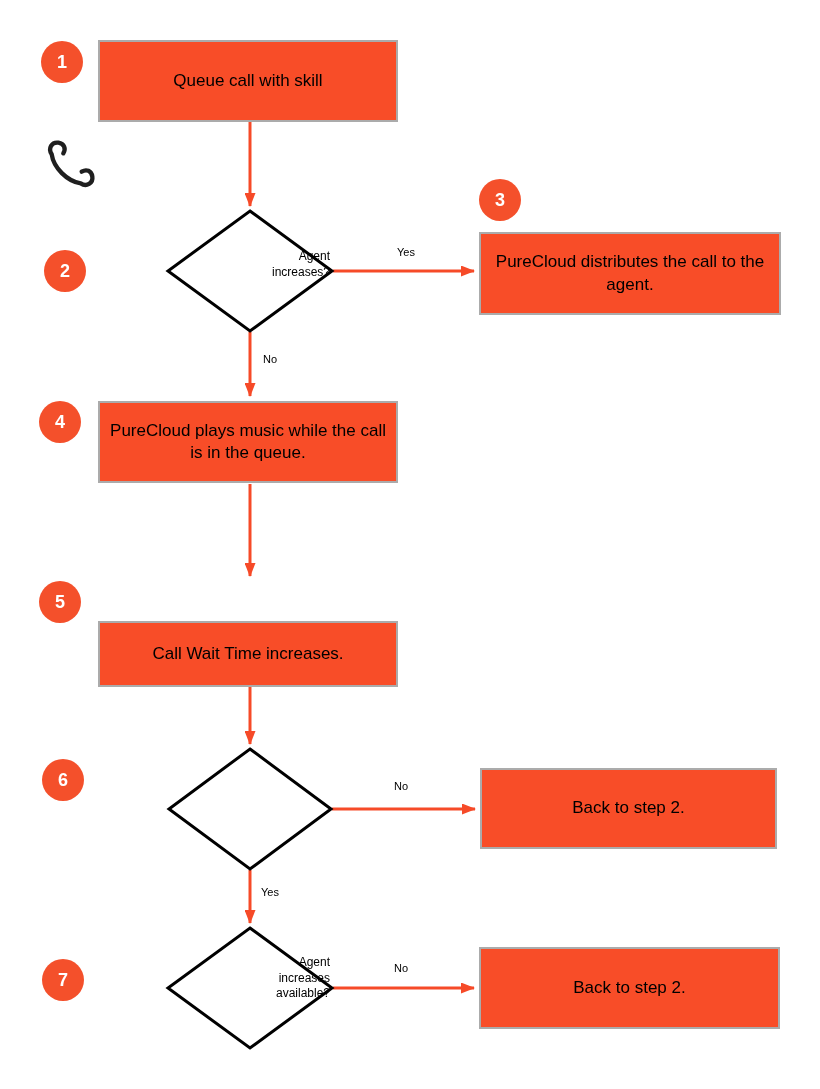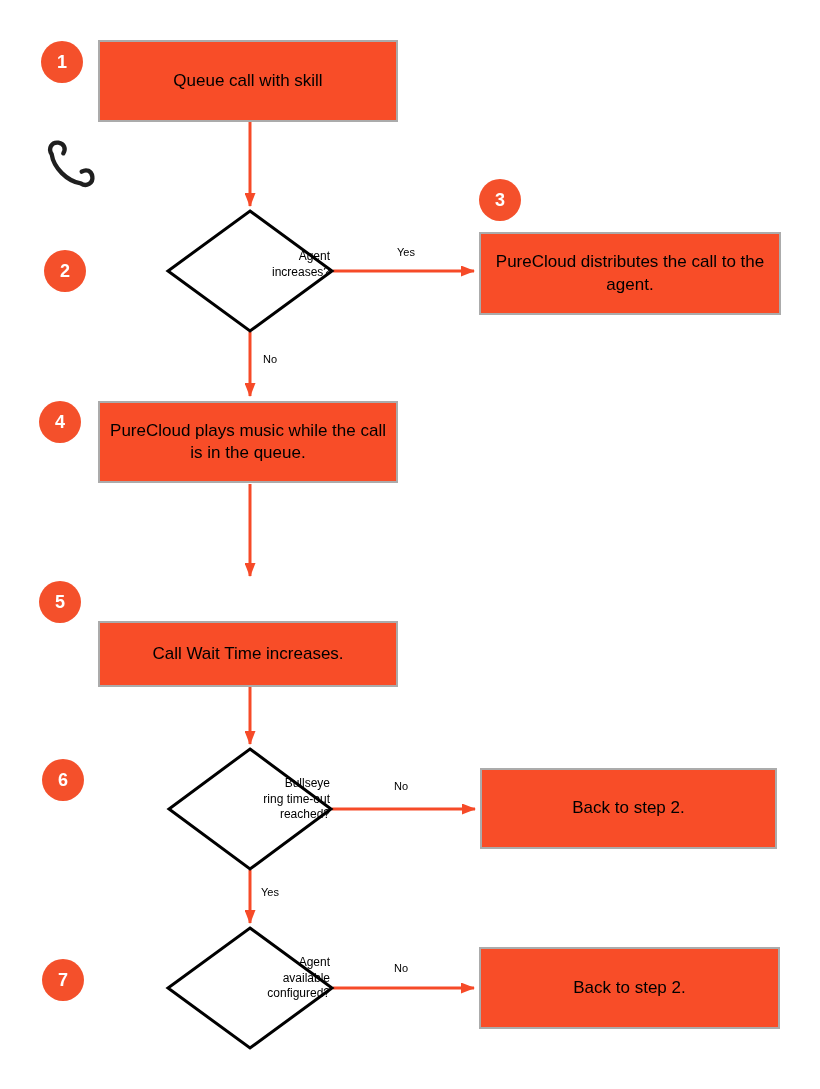--- a/index.html
+++ b/index.html
@@ -180,30 +180,25 @@
 
   <div class="process-box" style="left:479px; top:947px; width:301px; height:82px;">
     <span>Back to step 2.</span>
   </div>
 
   <div class="diamond-label" style="left:170px; top:249px;">
     <span>Agent</span>
     <span>increases?</span>
   </div>
 
-  <div class="diamond-label" style="left:170px; top:776px;">
-    <span>Bullseye</span>
-    <span>ring time-out</span>
-    <span>reached?</span>
-  </div>
 
   <div class="diamond-label" style="left:170px; top:955px;">
     <span>Agent</span>
-    <span>available</span>
-    <span>configured?</span>
+    <span>increases</span>
+    <span>available?</span>
   </div>
 
   <div class="edge-label" style="left:384px; top:246px;">Yes</div>
   <div class="edge-label" style="left:248px; top:353px;">No</div>
   <div class="edge-label" style="left:379px; top:780px;">No</div>
   <div class="edge-label" style="left:248px; top:886px;">Yes</div>
   <div class="edge-label" style="left:379px; top:962px;">No</div>
 
 </div>
 

